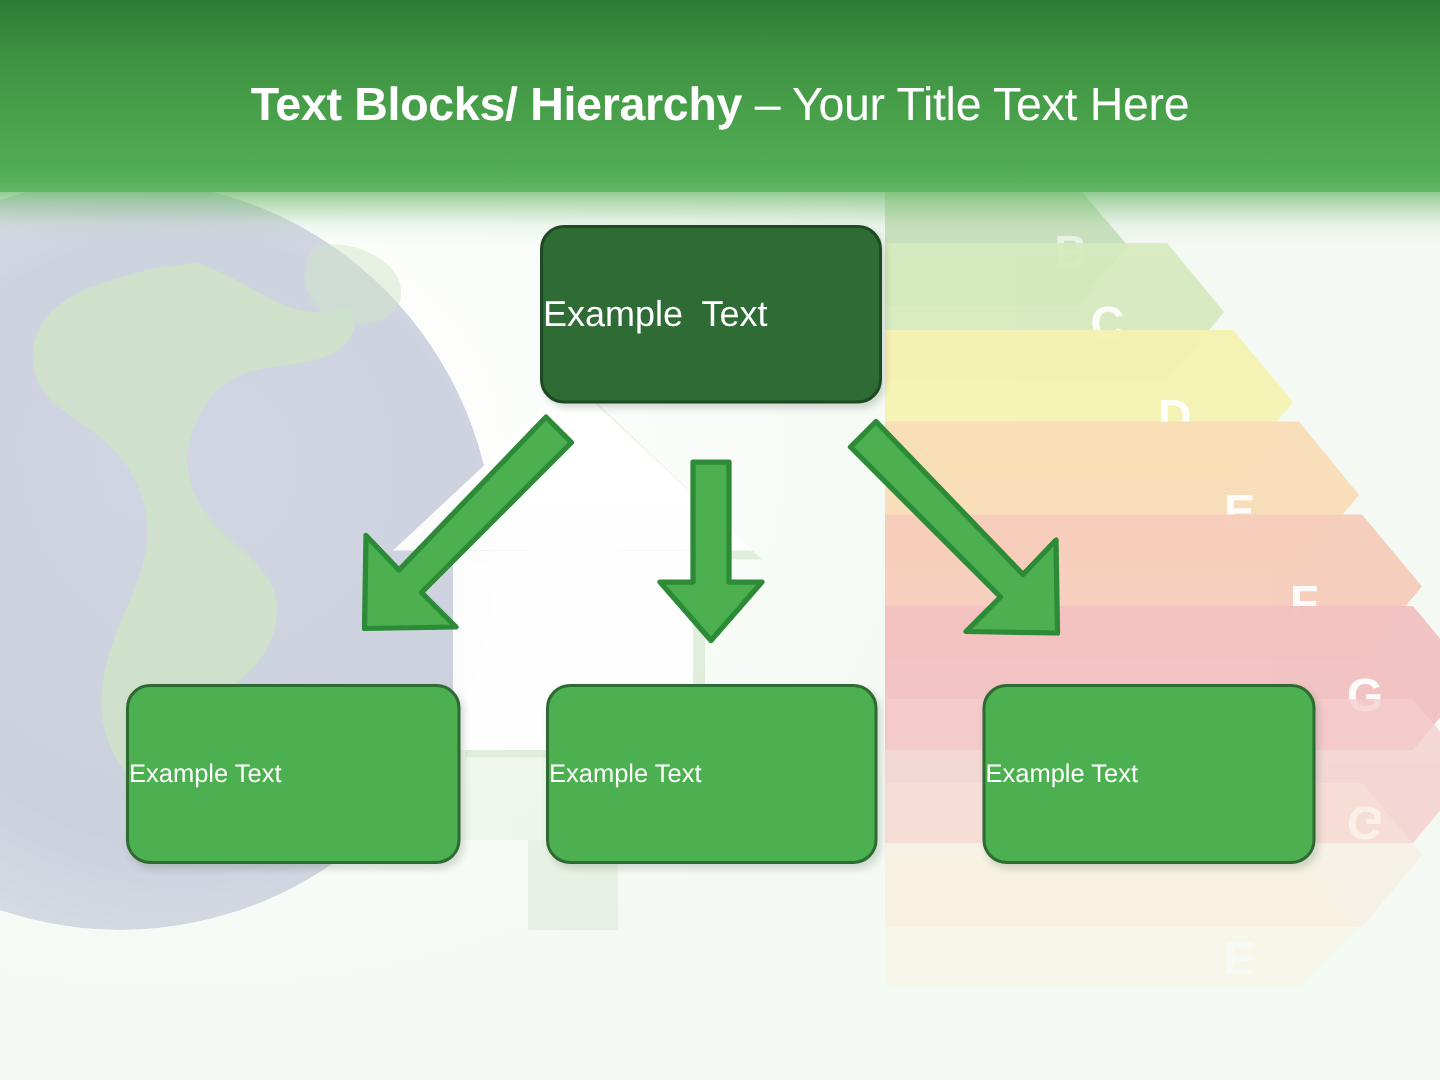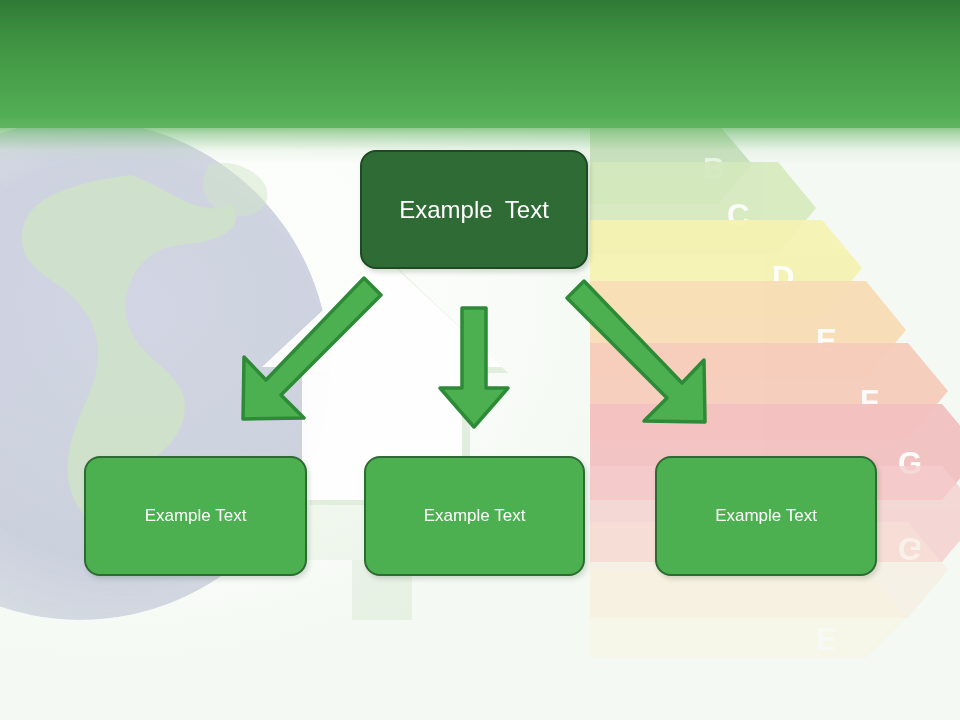--- a/index.html
+++ b/index.html
@@ -100,21 +100,20 @@
     white-space: nowrap;
   }
   .title .t-bold { font-weight: bold; }
   .title .t-reg  { font-weight: normal; }
 
   
   .node {
     position: absolute;
     display: flex;
     align-items: center;
-    justify-content: center;
     box-sizing: border-box;
     border-radius: 16px;
     color: #ffffff;
     text-align: center;
   }
   .node-top {
     left: 360px;
     top: 150px;
     width: 228px;
     height: 119px;
@@ -223,20 +222,23 @@
     </g>
     <g opacity="0.35">
       <path d="M-10 452 L276 452 L316 500 L276 540 L-10 540 Z" fill="#faf2d8"></path>
       <text x="226" y="510" fill="#ffffff" font-family="Liberation Sans, sans-serif" font-size="31" font-weight="bold" opacity="0.8" transform="translate(0,1020) scale(1,-1)">E</text>
     </g>
   </svg>
 
   <div class="header"></div>
   <div class="header-fade"></div>
 
+  <div class="title">
+    <span class="t-bold">Text Blocks/ Hierarchy</span><span class="t-sep"> – </span><span class="t-reg">Your Title Text Here</span>
+  </div>
 
   <svg class="arrows" viewBox="0 0 960 720">
 
     <g>
       <path d="M364 278 L381 295 L281 395 L304 418 L243 419 L244 357 L266 380 Z" fill="#4caf50" stroke="#2d8a36" stroke-width="3.5" stroke-linejoin="round"></path>
     </g>
 
     <g>
       <path d="M462 308 L486 308 L486 388 L508 388 L474 427 L440 388 L462 388 Z" fill="#4caf50" stroke="#2d8a36" stroke-width="3.5" stroke-linejoin="round"></path>
     </g>

